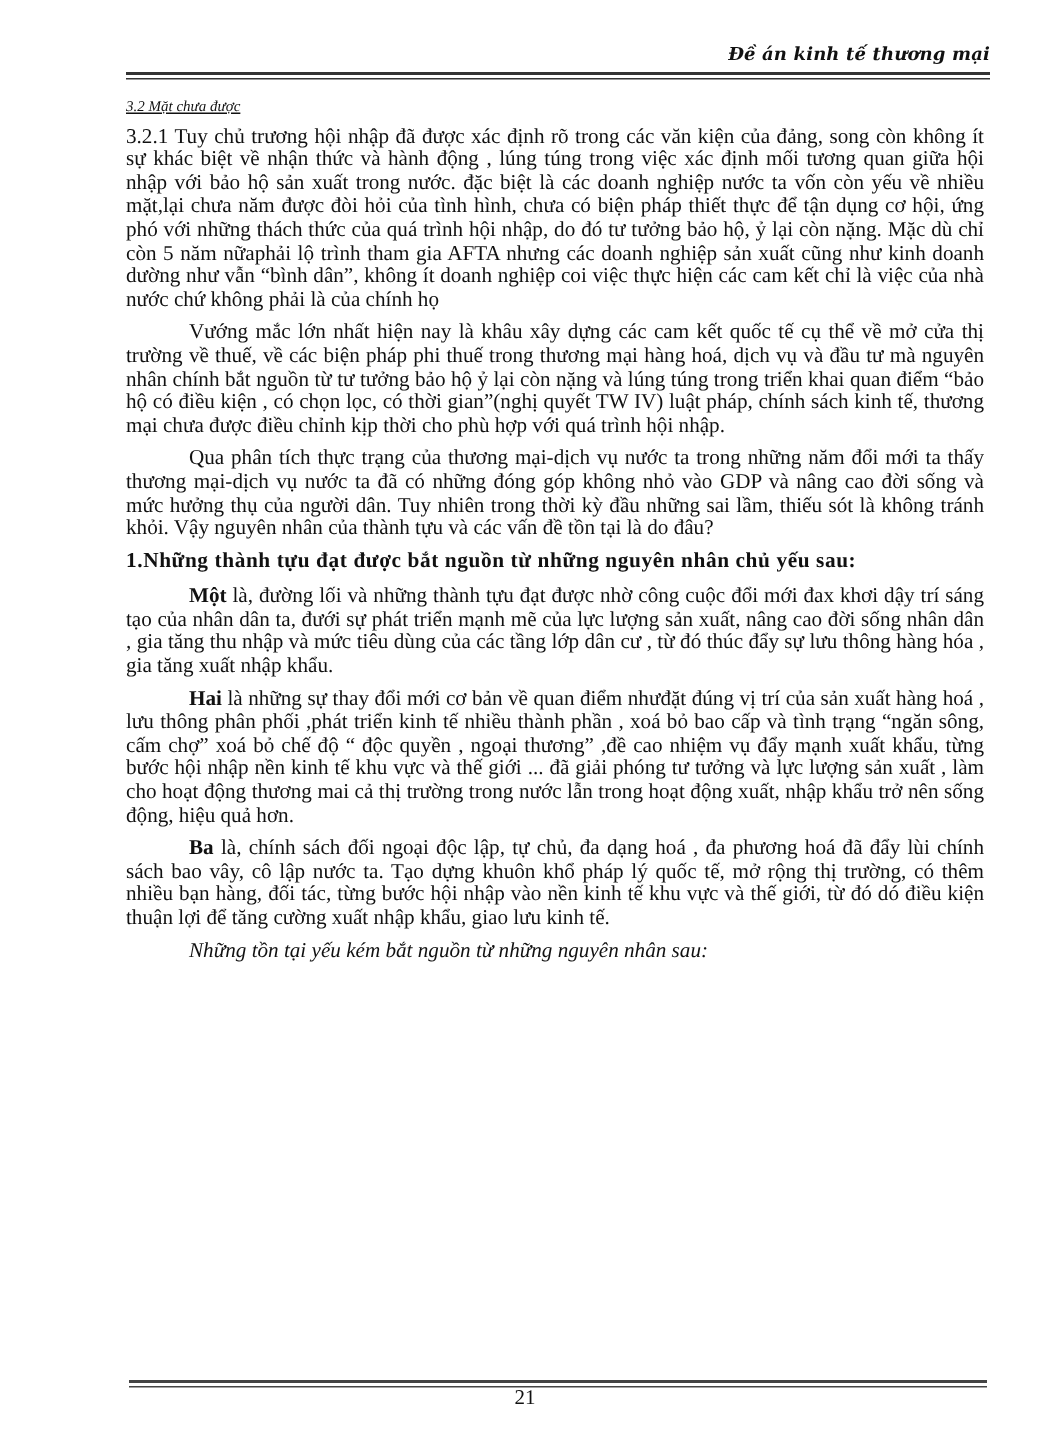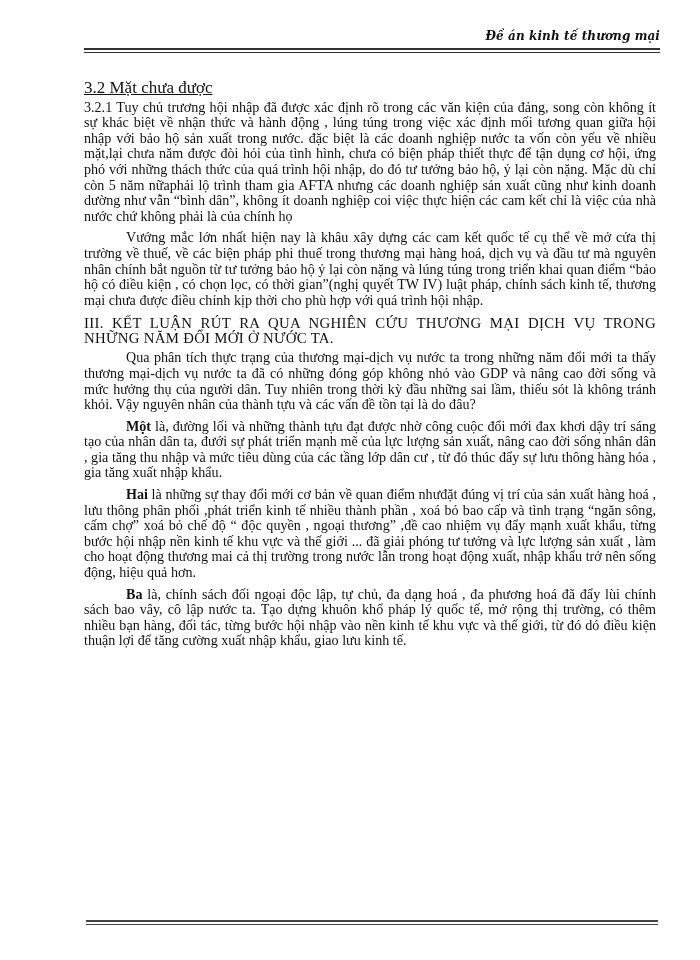--- a/index.html
+++ b/index.html
@@ -7,21 +7,21 @@
          font-family: "Liberation Serif", "DejaVu Serif", serif; color: #111; }
   .page { position: absolute; left: 0; top: 0; width: 640px; height: 960px; }
 
   .header { position: absolute; left: 84px; top: 26px; width: 576px; height: 22px; }
   .header-title { position: absolute; right: 0; top: 3px; font-style: italic; font-weight: bold;
                   font-size: 12px; letter-spacing: 0.1px; font-family: "DejaVu Serif", serif; }
   .header-rule { position: absolute; left: 84px; top: 48px; width: 576px; height: 5px;
                  border-top: 2px solid #333; border-bottom: 1px solid #333; box-sizing: border-box; }
 
   .content { position: absolute; left: 84px; top: 58px; width: 572px; font-size: 14.1px; line-height: 15.6px; }
-  .section-title { text-decoration: underline; margin: 22px 0 4px 0; font-size: 17px; }
+  .section-title { font-style: italic; text-decoration: underline; margin: 6px 0 4px 0; font-size: 10px; }
   p { margin: 0 0 6px 0; text-align: justify; }
   p.indent { text-indent: 42px; font-family: Liberation Serif, serif; }
   .heading-caps { margin: 8px 0 4px 0; font-size: 14.8px; line-height: 15px; text-align: justify; letter-spacing: 0.3px; }
   .heading-bold { font-weight: bold; font-size: 14.2px; letter-spacing: 0.4px; margin: 6px 0 8px 0; line-height: 15.5px; }
   .lead { font-weight: bold; }
   p.italic { font-style: italic; text-indent: 42px; }
 
   .footer-rule { position: absolute; left: 86px; top: 920px; width: 572px; height: 5px;
                  border-top: 2px solid #444; border-bottom: 1px solid #444; box-sizing: border-box; }
   .page-number { position: absolute; left: 0; width: 700px; top: 925px; text-align: center; font-size: 14px; }
@@ -35,27 +35,29 @@
     <span class="header-title">Đề án kinh tế thương mại</span>
   </div>
   <div class="header-rule"></div>
 
   <div class="content">
     <div class="section-title">3.2 Mặt chưa được</div>
 
     <p>3.2.1 Tuy chủ trương hội nhập đã được xác định rõ trong các văn kiện của đảng, song còn không ít sự khác biệt về nhận thức và hành động , lúng túng trong việc xác định mối tương quan giữa hội nhập với bảo hộ sản xuất trong nước. đặc biệt là các doanh nghiệp nước ta vốn còn yếu về nhiều mặt,lại chưa năm được đòi hỏi của tình hình, chưa có biện pháp thiết thực để tận dụng cơ hội, ứng phó với những thách thức của quá trình hội nhập, do đó tư tưởng bảo hộ, ỷ lại còn nặng. Mặc dù chỉ còn 5 năm nữaphải lộ trình tham gia AFTA nhưng các doanh nghiệp sản xuất cũng như kinh doanh dường như vẫn “bình dân”, không ít doanh nghiệp coi việc thực hiện các cam kết chỉ là việc của nhà nước chứ không phải là của chính họ</p>
     <p class="indent">Vướng mắc lớn nhất hiện nay là khâu xây dựng các cam kết quốc tế cụ thể về mở cửa thị trường về thuế, về các biện pháp phi thuế trong thương mại hàng hoá, dịch vụ và đầu tư mà nguyên nhân chính bắt nguồn từ tư tưởng bảo hộ ỷ lại còn nặng và lúng túng trong triển khai quan điểm “bảo hộ có điều kiện , có chọn lọc, có thời gian”(nghị quyết TW IV) luật pháp, chính sách kinh tế, thương mại chưa được điều chỉnh kịp thời cho phù hợp với quá trình hội nhập.</p>
 
-    <div class="heading-caps">III. KẾT LUẬN RÚT RA QUA NGHIÊN CỨU THƯƠNG MẠI DỊCH VỤ TRONG NHỮNG NĂM ĐỔI MỚI Ở NƯỚC TA.</div>
 
     <p class="indent">Qua phân tích thực trạng của thương mại-dịch vụ nước ta trong những năm đổi mới ta thấy thương mại-dịch vụ nước ta đã có những đóng góp không nhỏ vào GDP và nâng cao đời sống và mức hưởng thụ của người dân. Tuy nhiên trong thời kỳ đầu những sai lầm, thiếu sót là không tránh khỏi. Vậy nguyên nhân của thành tựu và các vấn đề tồn tại là do đâu?</p>
 
+    <div class="heading-bold">1.Những thành tựu đạt được bắt nguồn từ những nguyên nhân chủ yếu sau:</div>
 
     <p class="indent"><span class="lead">Một</span><span> là, đường lối và những thành tựu đạt được nhờ công cuộc đổi mới đax khơi dậy trí sáng tạo của nhân dân ta, đưới sự phát triển mạnh mẽ của lực lượng sản xuất, nâng cao đời sống nhân dân , gia tăng thu nhập và mức tiêu dùng của các tầng lớp dân cư , từ đó thúc đẩy sự lưu thông hàng hóa , gia tăng xuất nhập khẩu.</span></p>
 
     <p class="indent"><span class="lead">Hai</span><span> là những sự thay đổi mới cơ bản về quan điểm nhưđặt đúng vị trí của sản xuất hàng hoá , lưu thông phân phối ,phát triển kinh tế nhiều thành phần , xoá bỏ bao cấp và tình trạng “ngăn sông, cấm chợ” xoá bỏ chế độ “ độc quyền , ngoại thương” ,đề cao nhiệm vụ đẩy mạnh xuất khẩu, từng bước hội nhập nền kinh tế khu vực và thế giới ... đã giải phóng tư tưởng và lực lượng sản xuất , làm cho hoạt động thương mai cả thị trường trong nước lẫn trong hoạt động xuất, nhập khẩu trở nên sống động, hiệu quả hơn.</span></p>
 
     <p class="indent"><span class="lead">Ba</span><span> là, chính sách đối ngoại độc lập, tự chủ, đa dạng hoá , đa phương hoá đã đẩy lùi chính sách bao vây, cô lập nước ta. Tạo dựng khuôn khổ pháp lý quốc tế, mở rộng thị trường, có thêm nhiều bạn hàng, đối tác, từng bước hội nhập vào nền kinh tế khu vực và thế giới, từ đó dó điều kiện thuận lợi để tăng cường xuất nhập khẩu, giao lưu kinh tế.</span></p>
 
+    <p class="italic">Những tồn tại yếu kém bắt nguồn từ những nguyên nhân sau:</p>
   </div>
 
   <div class="footer-rule"></div>
+  <div class="page-number">21</div>
 </div>
 
 </body></html>

